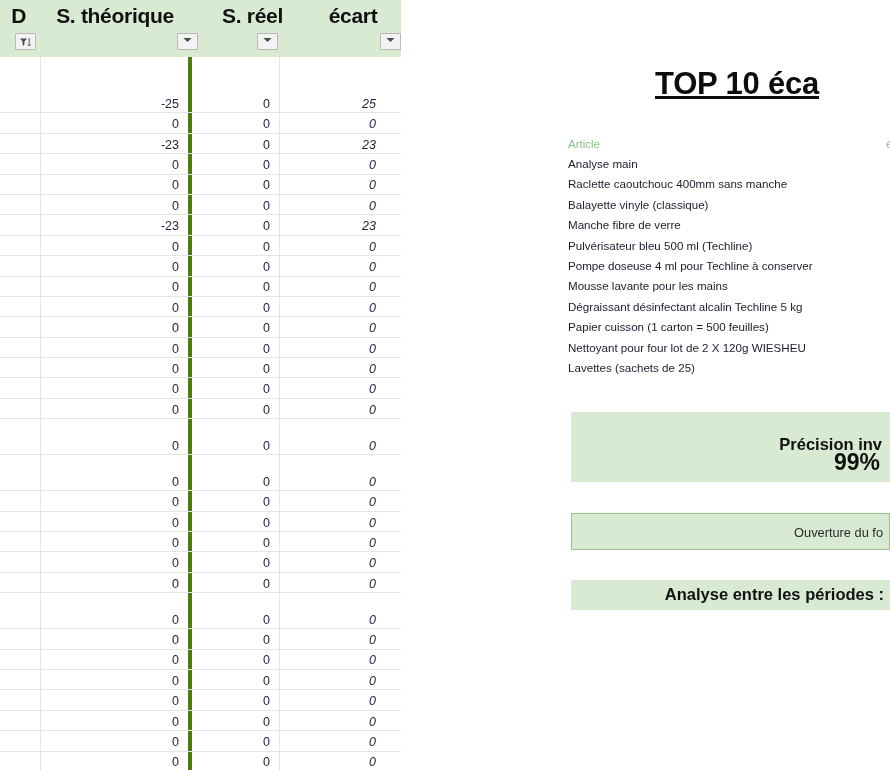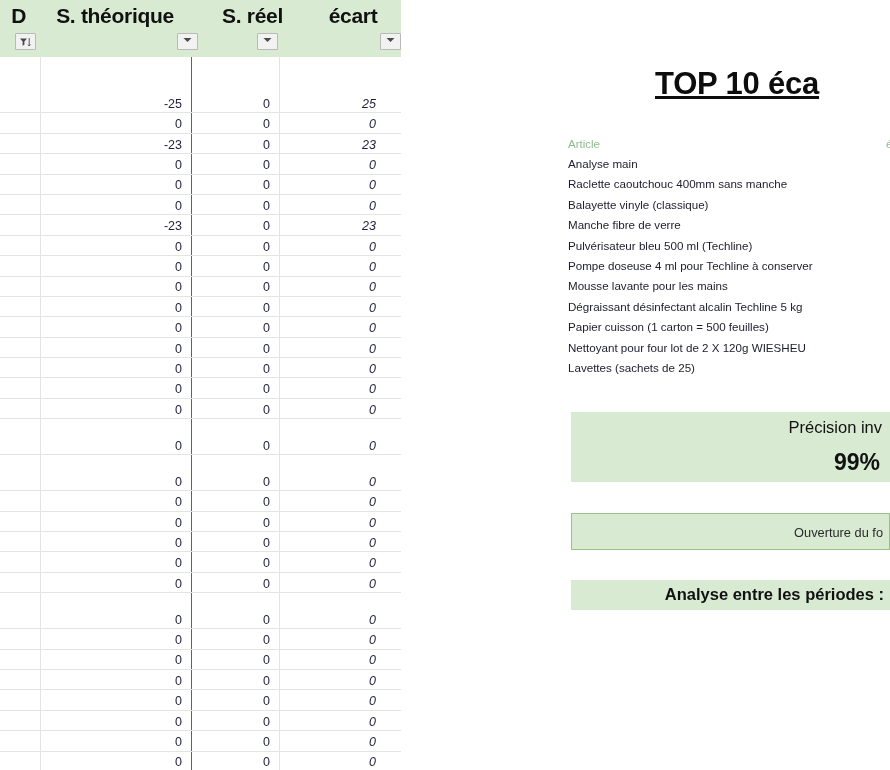--- a/index.html
+++ b/index.html
@@ -94,21 +94,21 @@
     font-size: 12.5px;
     color: #1f1f3d;
     display: flex;
     align-items: flex-end;
     justify-content: flex-end;
     padding-bottom: 2px;
     box-sizing: border-box;
     line-height: 1;
   }
   .c0 { left: 0;     width: 41px;  border-right: 1px solid #e4e4e4; }
-  .c1 { left: 41px;  width: 151px; border-right: 1px solid #4d7c0f; padding-right: 9px; }
+  .c1 { left: 41px;  width: 151px; border-right: 4px solid #4d7c0f; padding-right: 9px; }
   .c2 { left: 192px; width: 88px;  border-right: 1px solid #e4e4e4; padding-right: 9px; }
   .c3 { left: 264px; width: 121px; padding-right: 9px; font-style: italic; }
 
   
   #dash-pane {
     position: absolute;
     left: 401px;
     top: 0;
     width: 489px;
     height: 770px;
@@ -170,23 +170,23 @@
     position: absolute;
     left: 170px;
     top: 412px;
     width: 319px;
     height: 70px;
     background: #d9ead3;
   }
   #precision-label {
     position: absolute;
     right: 8px;
-    top: 6px;
+    top: 23px;
     font-size: 16.5px;
-    font-weight: normal;
+    font-weight: bold;
     color: #111111;
     white-space: nowrap;
     text-align: right;
   }
   #precision-value {
     position: absolute;
     right: 10px;
     top: 37px;
     font-size: 23px;
     font-weight: bold;

